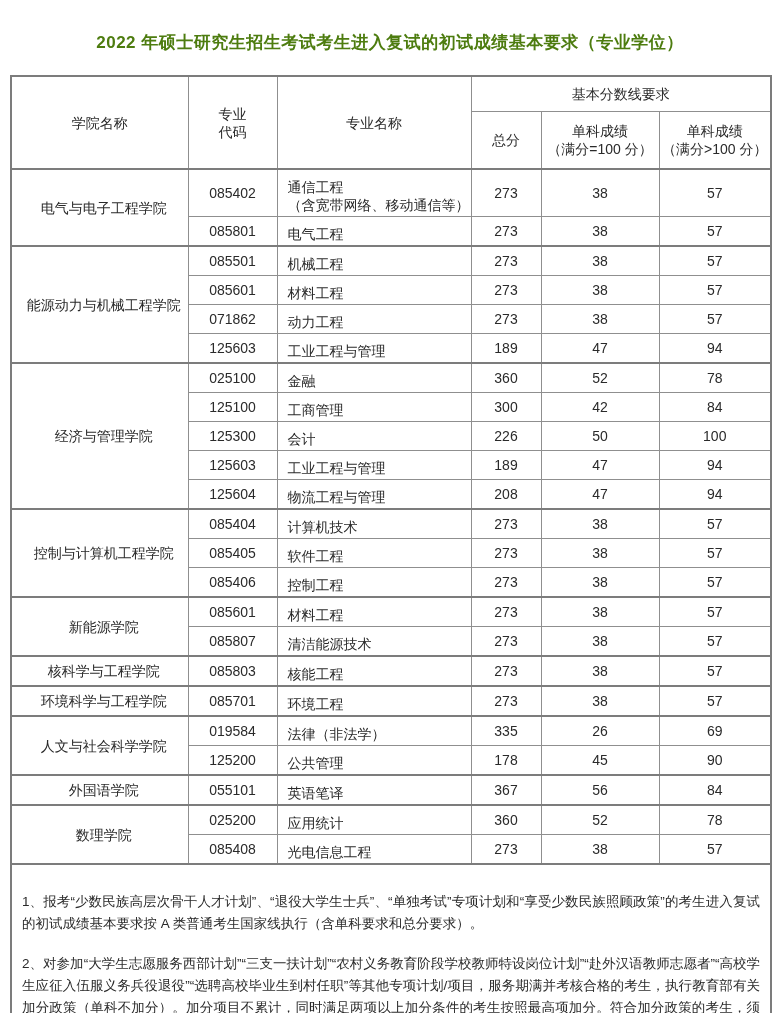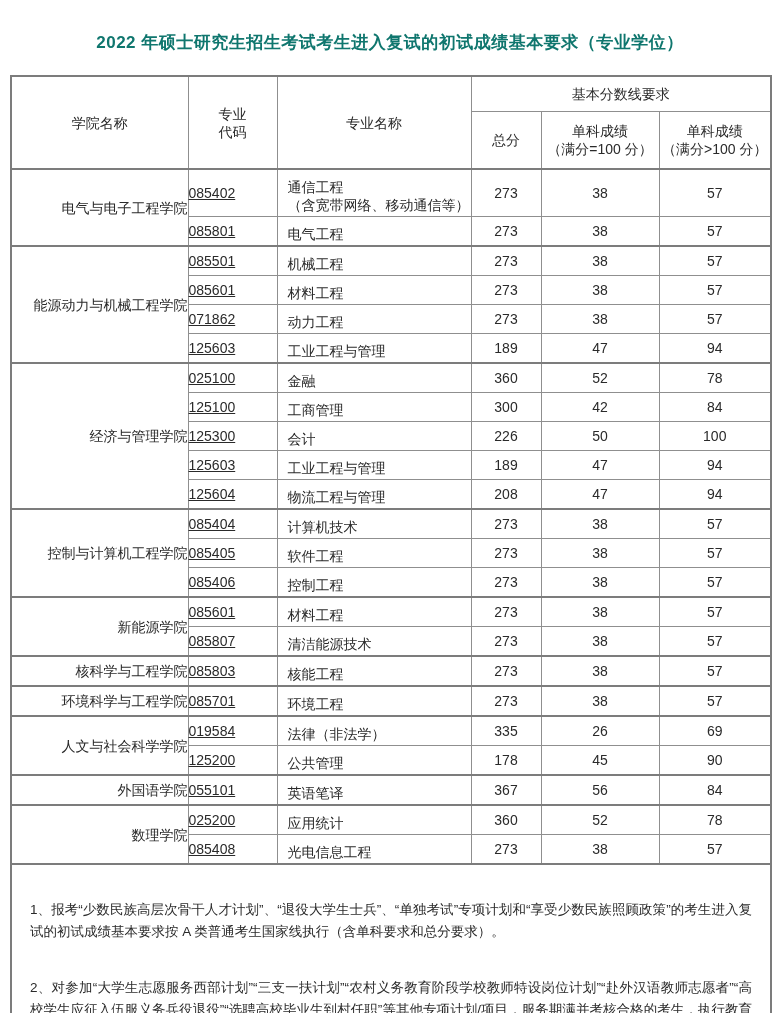--- a/index.html
+++ b/index.html
@@ -15,21 +15,21 @@
     height: 1013px;
     background: #ffffff;
     overflow: hidden;
   }
   .title {
     margin: 0;
     padding-top: 31px;
     text-align: center;
     font-size: 17px;
     font-weight: bold;
-    color: #0f766e;
+    color: #4d7c0f;
     letter-spacing: 0.5px;
   }
   table.score-table {
     position: absolute;
     left: 10px;
     top: 75px;
     width: 760px;
     border-collapse: collapse;
     table-layout: fixed;
     border: 2px solid #7c7c7c;
@@ -42,40 +42,40 @@
     white-space: pre-line;
     padding: 0;
     line-height: 18px;
   }
   .score-table thead tr.h1 { height: 35px; }
   .score-table thead tr.h2 { height: 58px; }
   .score-table thead th { text-align: center; vertical-align: middle; margin-left: 30px; }
   .score-table tbody tr { height: 28px; }
   .score-table tbody td { vertical-align: middle; }
   .score-table td.college {
-    text-align: right;
+    text-align: center;
     padding-left: 8px;
   }
-  .score-table td.code { text-align: left; text-decoration: underline; }
+  .score-table td.code { text-align: center; }
   .score-table td.name {
     text-align: left;
     padding-left: 10px;
     padding-top: 8px;
     padding-bottom: 2px;
   }
   .score-table td.num { text-align: center; }
   .score-table tbody tr.group-start td { border-top: 2px solid #7c7c7c; }
   .score-table tfoot td {
     border-top: 2px solid #7c7c7c;
     padding: 8px 10px 10px 10px;
     vertical-align: top;
     height: 124px;
   }
   .score-table tfoot p {
-    margin: 8px;
+    margin: 0;
     font-size: 13.5px;
     line-height: 22px;
     text-align: justify;
     white-space: normal;
   }
 </style>
 </head>
 <body>
 
 <div class="page">

